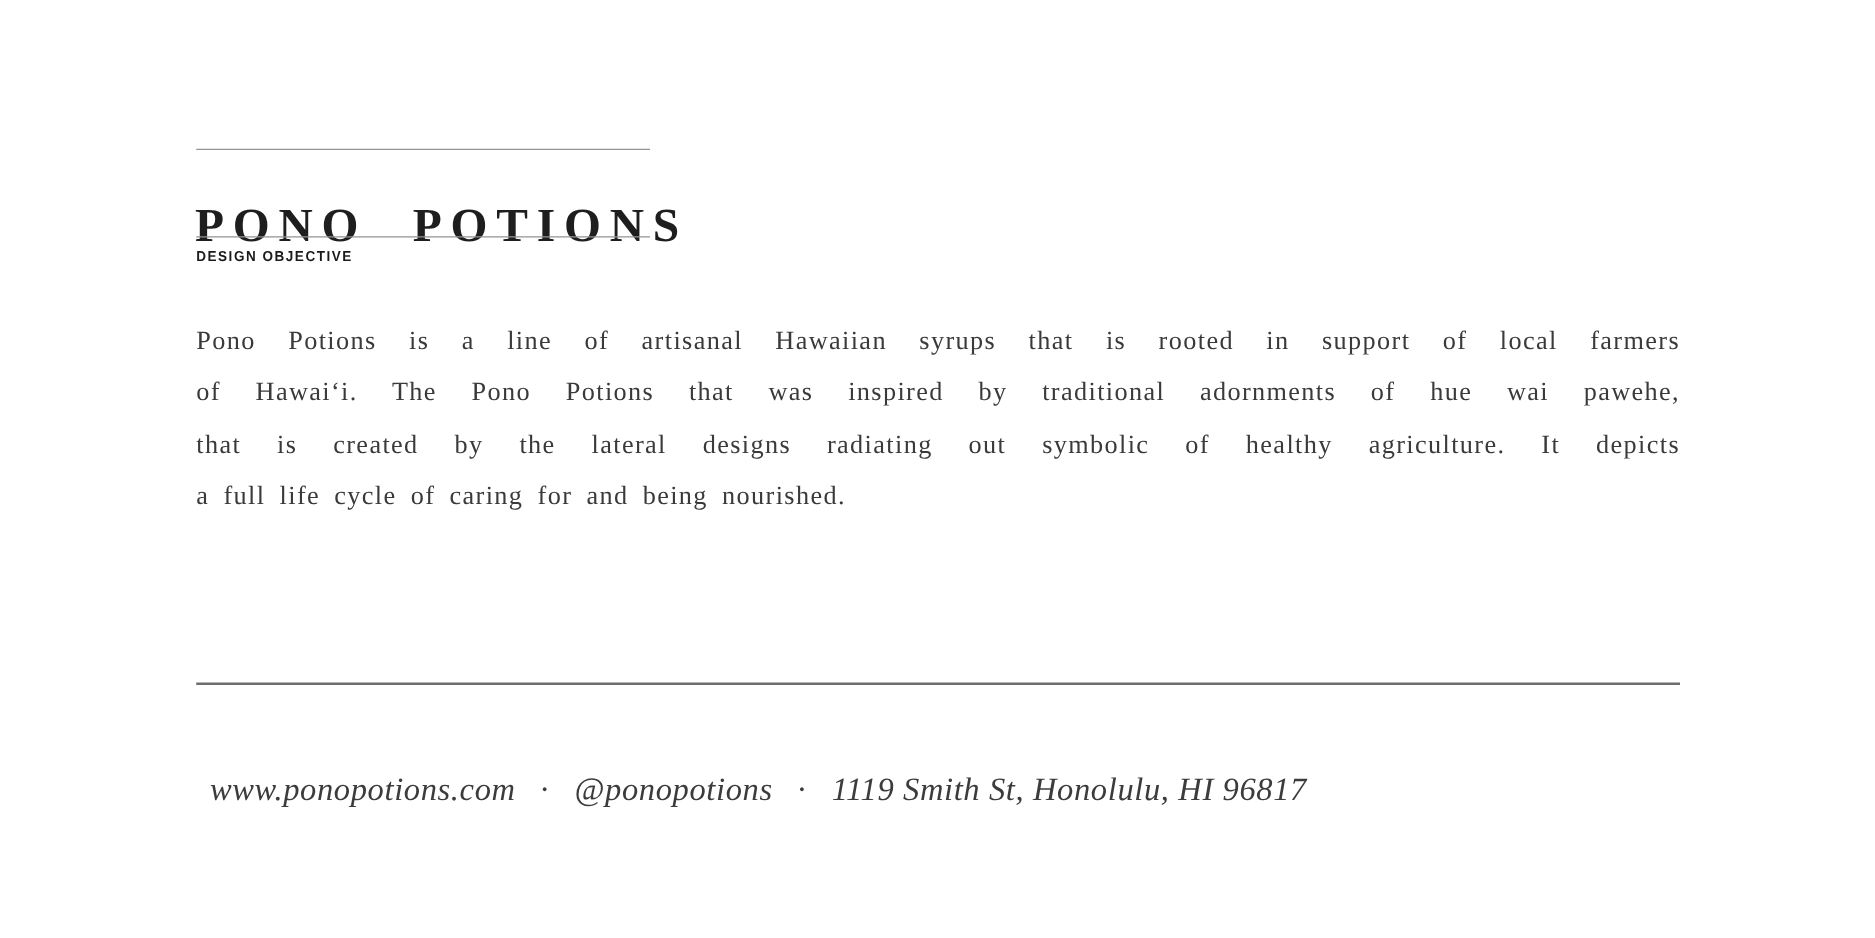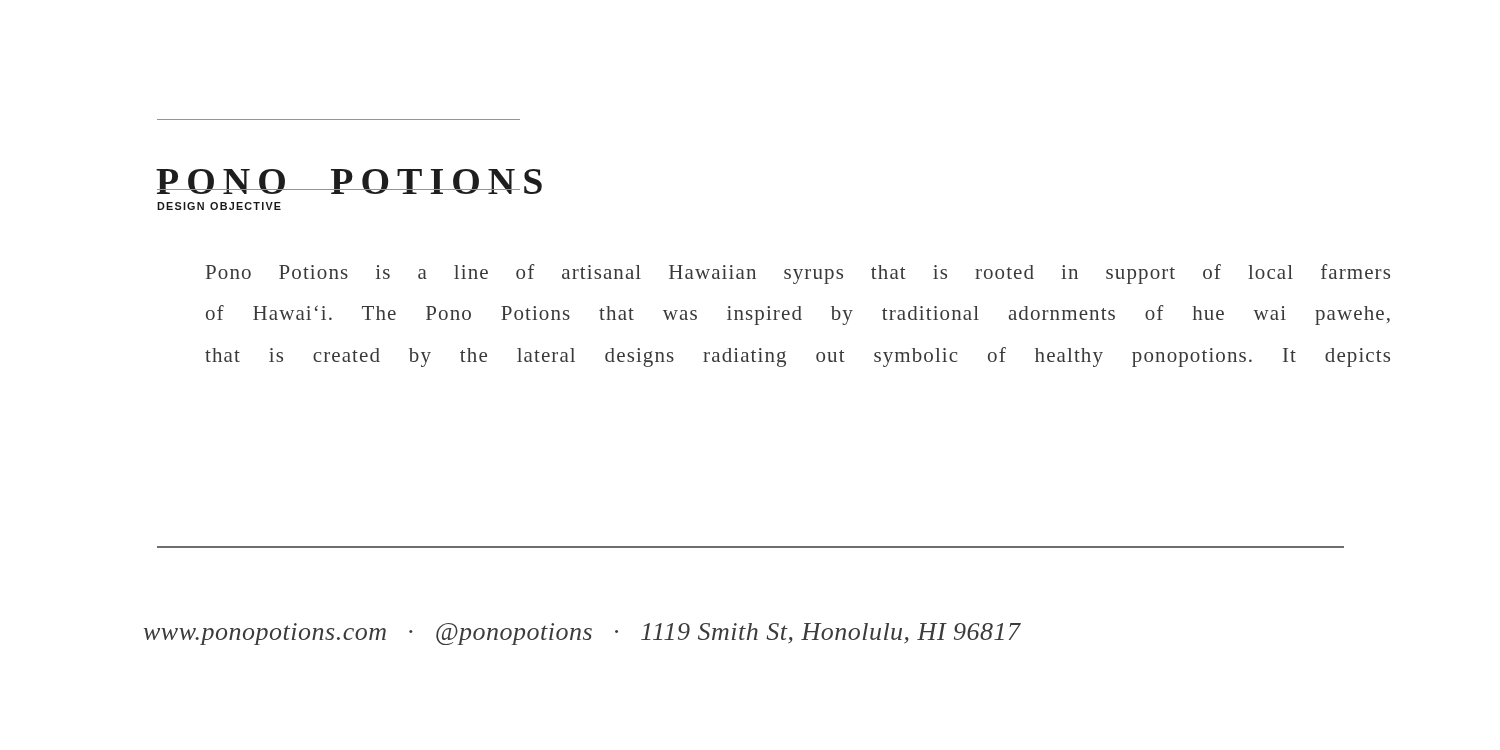--- a/index.html
+++ b/index.html
@@ -62,21 +62,20 @@
   .body-copy {
     position: absolute;
     left: 157px;
     top: 252px;
     width: 1187px;
     font-family: "Liberation Serif", serif;
     font-size: 21px;
     line-height: 41.4px;
     letter-spacing: 1.1px;
     color: #3a3a3a;
-    margin-left: 48px;
   }
   .body-copy .line {
     text-align: justify;
     text-align-last: justify;
   }
   .body-copy .line.last {
     text-align: left;
     text-align-last: left;
     word-spacing: 5px;
   }
@@ -87,21 +86,21 @@
     left: 157px;
     top: 546px;
     width: 1187px;
     height: 2px;
     background: #6e6e6e;
   }
 
   
   .contact-line {
     position: absolute;
-    left: 143px;
+    left: 168px;
     top: 617px;
     font-family: "Liberation Serif", serif;
     font-style: italic;
     font-size: 26px;
     letter-spacing: 0.5px;
     color: #3c3c3c;
     white-space: nowrap;
   }
   .contact-line .sep {
     display: inline-block;
@@ -119,21 +118,22 @@
 
   <h1 class="brand-title">PONO POTIONS</h1>
 
   <div class="rule-thin rule-bottom"></div>
 
   <div class="eyebrow">DESIGN OBJECTIVE</div>
 
   <main class="body-copy">
     <div class="line">Pono Potions is a line of artisanal Hawaiian syrups that is rooted in support of local farmers</div>
     <div class="line">of Hawaiʻi. The Pono Potions that was inspired by traditional adornments of hue wai pawehe,</div>
-    <div class="line">that is created by the lateral designs radiating out symbolic of healthy ponopotions. It depicts</div>
+    <div class="line">that is created by the lateral designs radiating out symbolic of healthy agriculture. It depicts</div>
+    <div class="line last">a full life cycle of caring for and being nourished.</div>
   </main>
 
   <div class="divider"></div>
 
   <footer class="contact-line">
     <span>www.ponopotions.com</span>
     <span class="sep">·</span>
     <span>@ponopotions</span>
     <span class="sep">·</span>
     <span>1119 Smith St, Honolulu, HI 96817</span>

